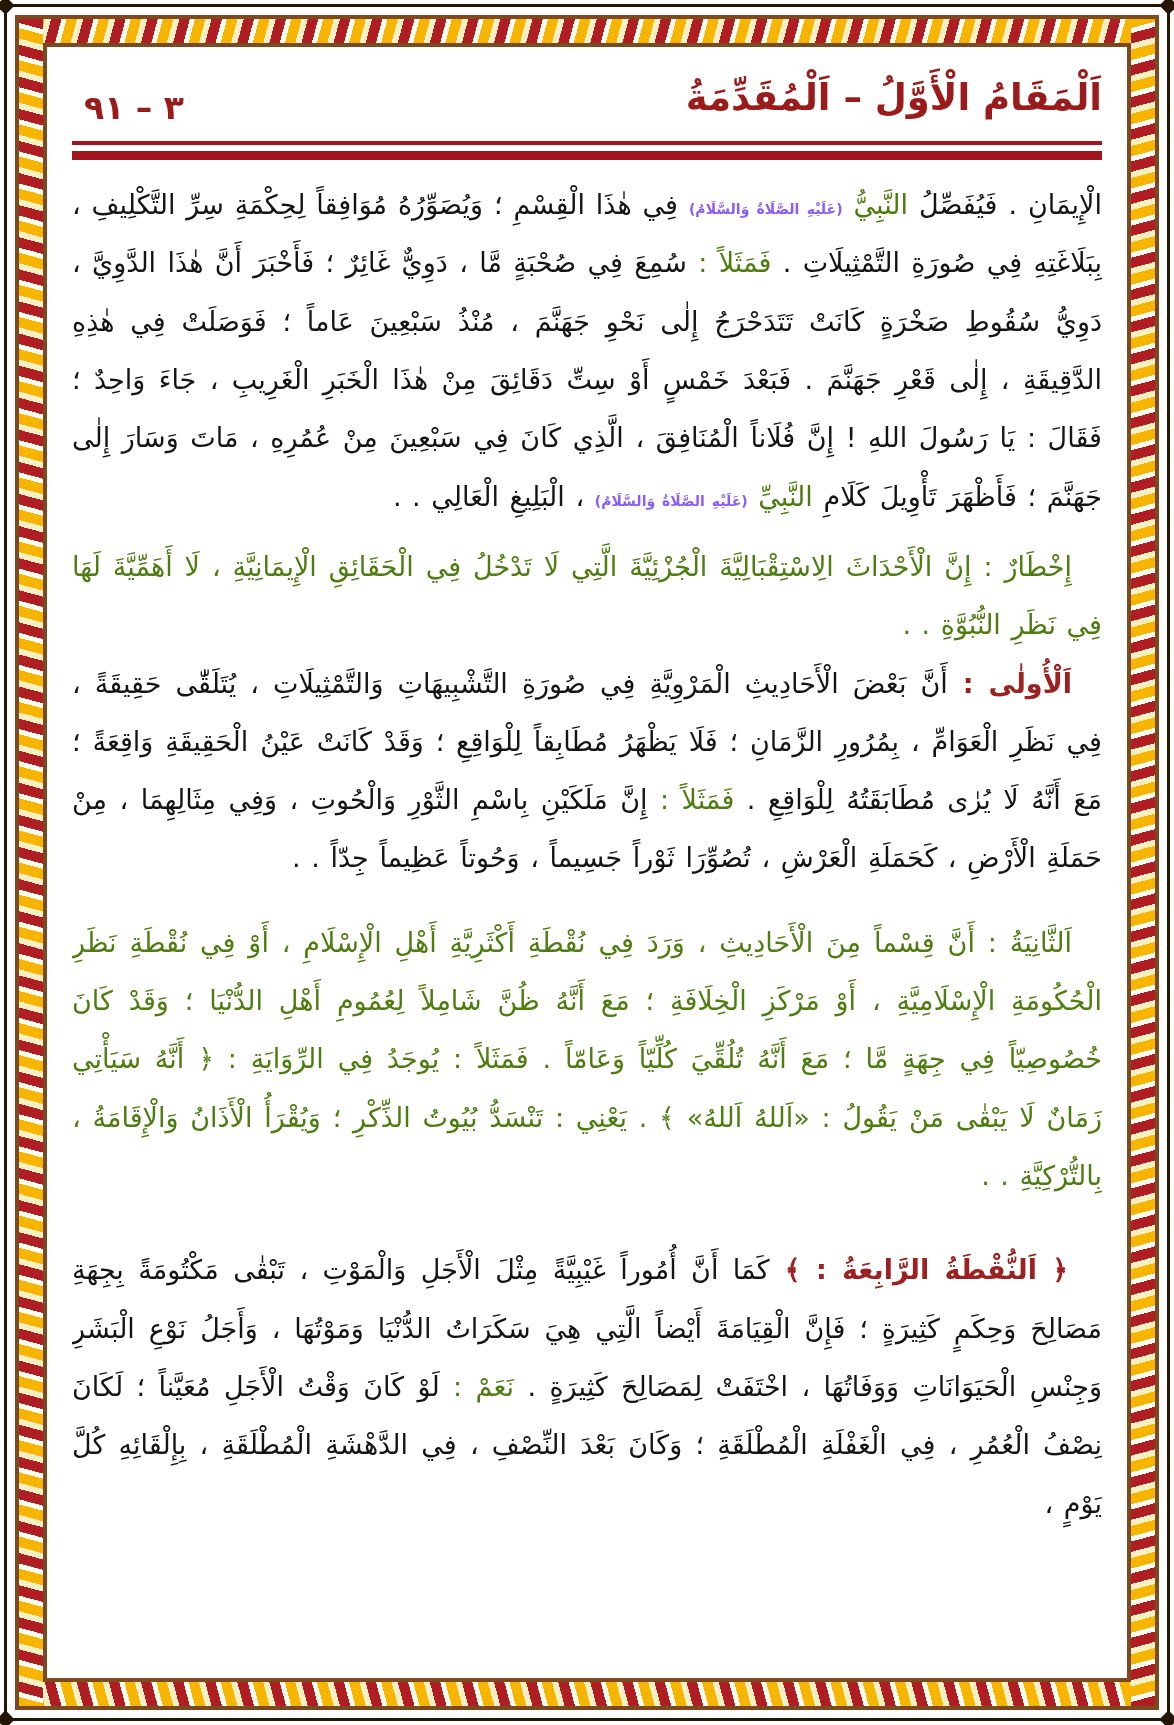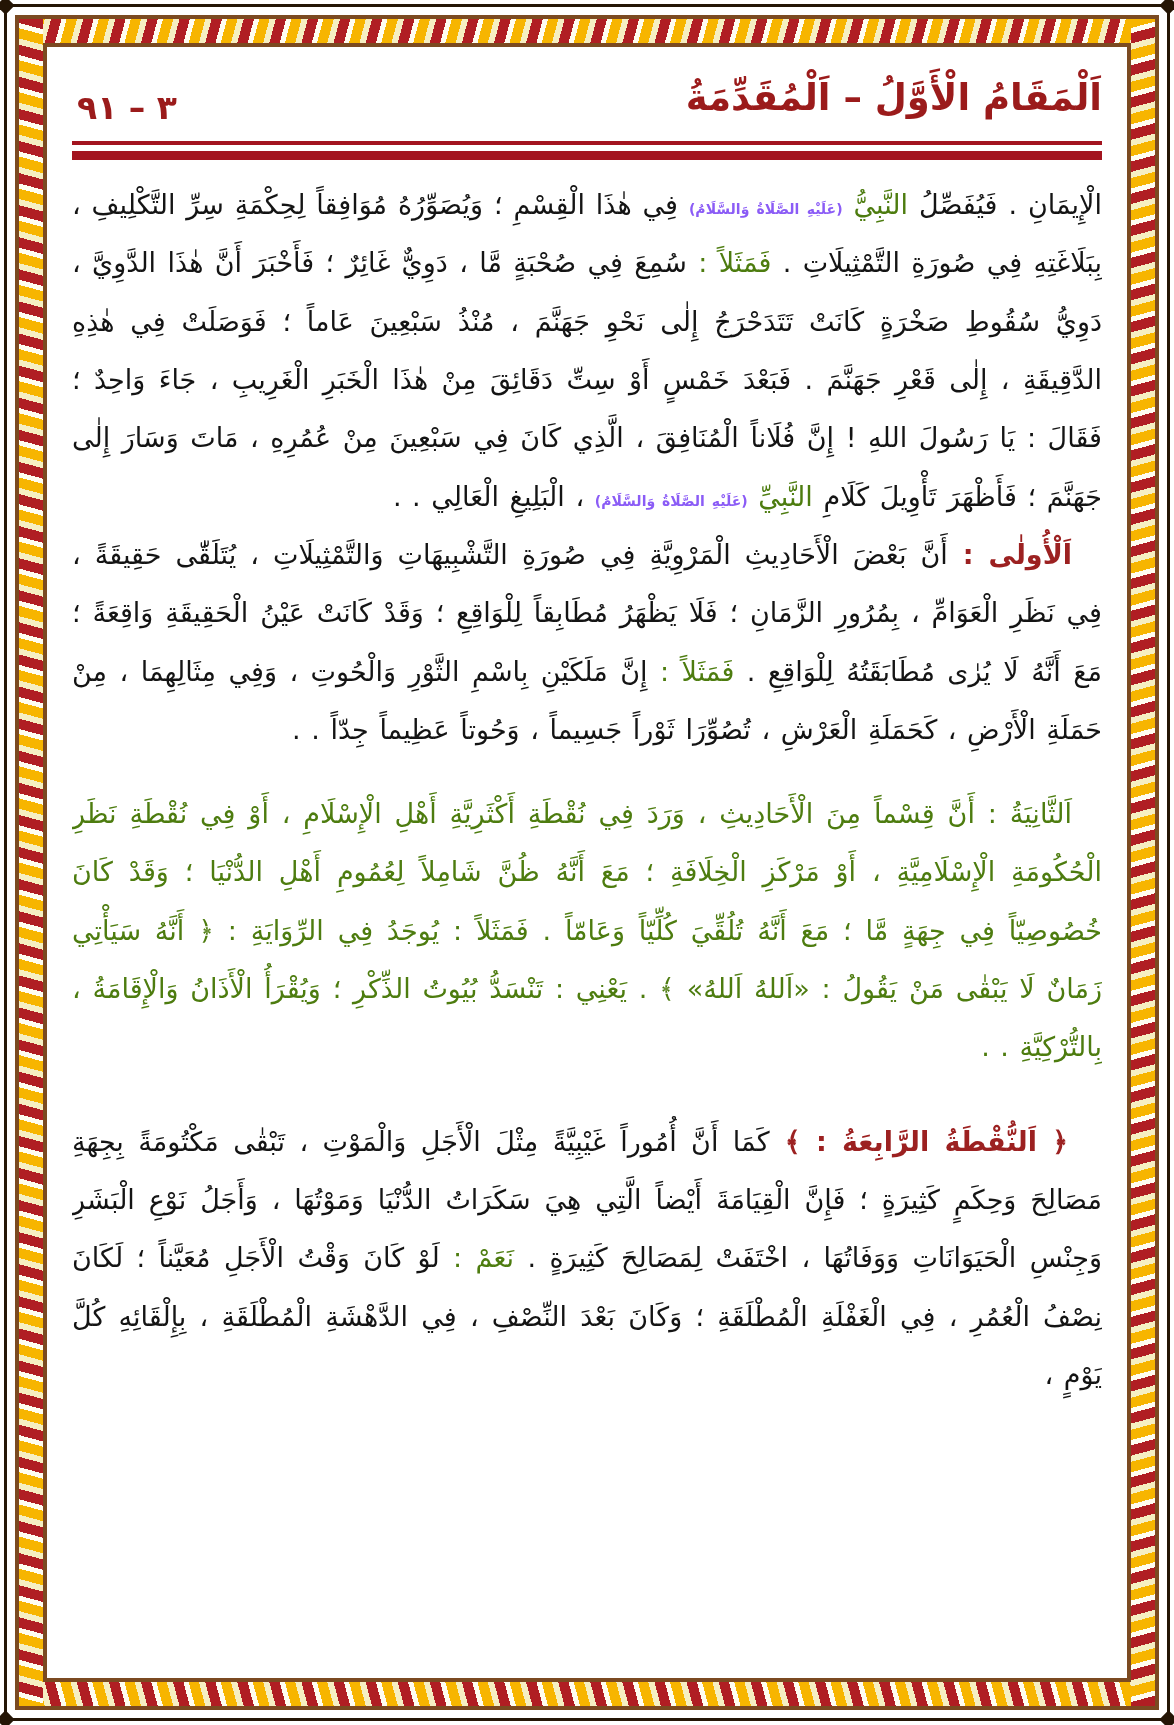--- a/index.html
+++ b/index.html
@@ -33,21 +33,21 @@
     background:repeating-linear-gradient(345deg,#b01e23 0 10px,#fffdf0 10px 15px,#f7b500 15px 25px,#f6efc2 25px 31px);}
   .inner-line{
     position:absolute;inset:43px;border:4px solid #7b4a21;background:#ffffff;
   }
   
   .content{
     position:absolute;top:60px;right:72px;left:72px;bottom:58px;
     direction:rtl;overflow:hidden;
   }
   .page-num{
-    position:absolute;left:5px;top:28px;
+    position:absolute;left:12px;top:28px;
     font-size:33px;font-weight:bold;color:#9b1b1b;direction:rtl;white-space:nowrap;
   }
   .title{
     text-align:right;font-size:37px;font-weight:bold;color:#9b1b1b;
     margin:16px 0 0 0;
   }
   .rule{
     margin-top:22px;height:6px;
     border-top:4px solid #a3141f;border-bottom:9px solid #a3141f;
   }
@@ -85,20 +85,21 @@
 <div class="content">
 
   <div class="page-num">٣ – ٩١</div>
 
   <h1 class="title">اَلْمَقَامُ الْأَوَّلُ – اَلْمُقَدِّمَةُ</h1>
 
   <div class="rule"></div>
 
   <p class="para p1"><span>الْإِيمَانِ . فَيُفَصِّلُ </span><span class="seg-red">النَّبِيُّ </span><span class="seg-red-sm">(عَلَيْهِ الصَّلَاةُ وَالسَّلَامُ)</span><span> فِي هٰذَا الْقِسْمِ ؛ وَيُصَوِّرُهُ مُوَافِقاً لِحِكْمَةِ سِرِّ التَّكْلِيفِ ، بِبَلَاغَتِهِ فِي صُورَةِ التَّمْثِيلَاتِ . </span><span class="seg-red">فَمَثَلاً : </span><span>سُمِعَ فِي صُحْبَةٍ مَّا ، دَوِيٌّ غَائِرٌ ؛ فَأَخْبَرَ أَنَّ هٰذَا الدَّوِيَّ ، دَوِيُّ سُقُوطِ صَخْرَةٍ كَانَتْ تَتَدَحْرَجُ إِلٰى نَحْوِ جَهَنَّمَ ، مُنْذُ سَبْعِينَ عَاماً ؛ فَوَصَلَتْ فِي هٰذِهِ الدَّقِيقَةِ ، إِلٰى قَعْرِ جَهَنَّمَ . فَبَعْدَ خَمْسٍ أَوْ سِتِّ دَقَائِقَ مِنْ هٰذَا الْخَبَرِ الْغَرِيبِ ، جَاءَ وَاحِدٌ ؛ فَقَالَ : يَا رَسُولَ اللهِ ! إِنَّ فُلَاناً الْمُنَافِقَ ، الَّذِي كَانَ فِي سَبْعِينَ مِنْ عُمُرِهِ ، مَاتَ وَسَارَ إِلٰى جَهَنَّمَ ؛ فَأَظْهَرَ تَأْوِيلَ كَلَامِ </span><span class="seg-red">النَّبِيِّ </span><span class="seg-red-sm">(عَلَيْهِ الصَّلَاةُ وَالسَّلَامُ)</span><span> ، الْبَلِيغِ الْعَالِي . .</span></p>
 
+  <p class="para p-notice"><span class="seg-red">إِخْطَارٌ : إِنَّ الْأَحْدَاثَ الِاسْتِقْبَالِيَّةَ الْجُزْئِيَّةَ الَّتِي لَا تَدْخُلُ فِي الْحَقَائِقِ الْإِيمَانِيَّةِ ، لَا أَهَمِّيَّةَ لَهَا فِي نَظَرِ النُّبُوَّةِ . .</span></p>
 
 
   <p class="para p-first"><span class="seg-red-bold">اَلْأُولٰى : </span><span>أَنَّ بَعْضَ الْأَحَادِيثِ الْمَرْوِيَّةِ فِي صُورَةِ التَّشْبِيهَاتِ وَالتَّمْثِيلَاتِ ، يُتَلَقّٰى حَقِيقَةً ، فِي نَظَرِ الْعَوَامِّ ، بِمُرُورِ الزَّمَانِ ؛ فَلَا يَظْهَرُ مُطَابِقاً لِلْوَاقِعِ ؛ وَقَدْ كَانَتْ عَيْنُ الْحَقِيقَةِ وَاقِعَةً ؛ مَعَ أَنَّهُ لَا يُرٰى مُطَابَقَتُهُ لِلْوَاقِعِ . </span><span class="seg-red">فَمَثَلاً : </span><span>إِنَّ مَلَكَيْنِ بِاسْمِ الثَّوْرِ وَالْحُوتِ ، وَفِي مِثَالِهِمَا ، مِنْ حَمَلَةِ الْأَرْضِ ، كَحَمَلَةِ الْعَرْشِ ، تُصُوِّرَا ثَوْراً جَسِيماً ، وَحُوتاً عَظِيماً جِدّاً . .</span></p>
 
   <p class="para p-second"><span class="seg-red">اَلثَّانِيَةُ : أَنَّ قِسْماً مِنَ الْأَحَادِيثِ ، وَرَدَ فِي نُقْطَةِ أَكْثَرِيَّةِ أَهْلِ الْإِسْلَامِ ، أَوْ فِي نُقْطَةِ نَظَرِ الْحُكُومَةِ الْإِسْلَامِيَّةِ ، أَوْ مَرْكَزِ الْخِلَافَةِ ؛ مَعَ أَنَّهُ ظُنَّ شَامِلاً لِعُمُومِ أَهْلِ الدُّنْيَا ؛ وَقَدْ كَانَ خُصُوصِيّاً فِي جِهَةٍ مَّا ؛ مَعَ أَنَّهُ تُلُقِّيَ كُلِّيّاً وَعَامّاً . فَمَثَلاً : يُوجَدُ فِي الرِّوَايَةِ : ﴿ أَنَّهُ سَيَأْتِي زَمَانٌ لَا يَبْقٰى مَنْ يَقُولُ : «اَللهُ اَللهُ» ﴾ . يَعْنِي : تَنْسَدُّ بُيُوتُ الذِّكْرِ ؛ وَيُقْرَأُ الْأَذَانُ وَالْإِقَامَةُ ، بِالتُّرْكِيَّةِ . .</span></p>
 
   <p class="para p-point4"><span class="seg-red-bold">﴿ اَلنُّقْطَةُ الرَّابِعَةُ : ﴾ </span><span>كَمَا أَنَّ أُمُوراً غَيْبِيَّةً مِثْلَ الْأَجَلِ وَالْمَوْتِ ، تَبْقٰى مَكْتُومَةً بِجِهَةِ مَصَالِحَ وَحِكَمٍ كَثِيرَةٍ ؛ فَإِنَّ الْقِيَامَةَ أَيْضاً الَّتِي هِيَ سَكَرَاتُ الدُّنْيَا وَمَوْتُهَا ، وَأَجَلُ نَوْعِ الْبَشَرِ وَجِنْسِ الْحَيَوَانَاتِ وَوَفَاتُهَا ، اخْتَفَتْ لِمَصَالِحَ كَثِيرَةٍ . </span><span class="seg-red">نَعَمْ : </span><span>لَوْ كَانَ وَقْتُ الْأَجَلِ مُعَيَّناً ؛ لَكَانَ نِصْفُ الْعُمُرِ ، فِي الْغَفْلَةِ الْمُطْلَقَةِ ؛ وَكَانَ بَعْدَ النِّصْفِ ، فِي الدَّهْشَةِ الْمُطْلَقَةِ ، بِإِلْقَائِهِ كُلَّ يَوْمٍ ،</span></p>
 
 </div>
 

